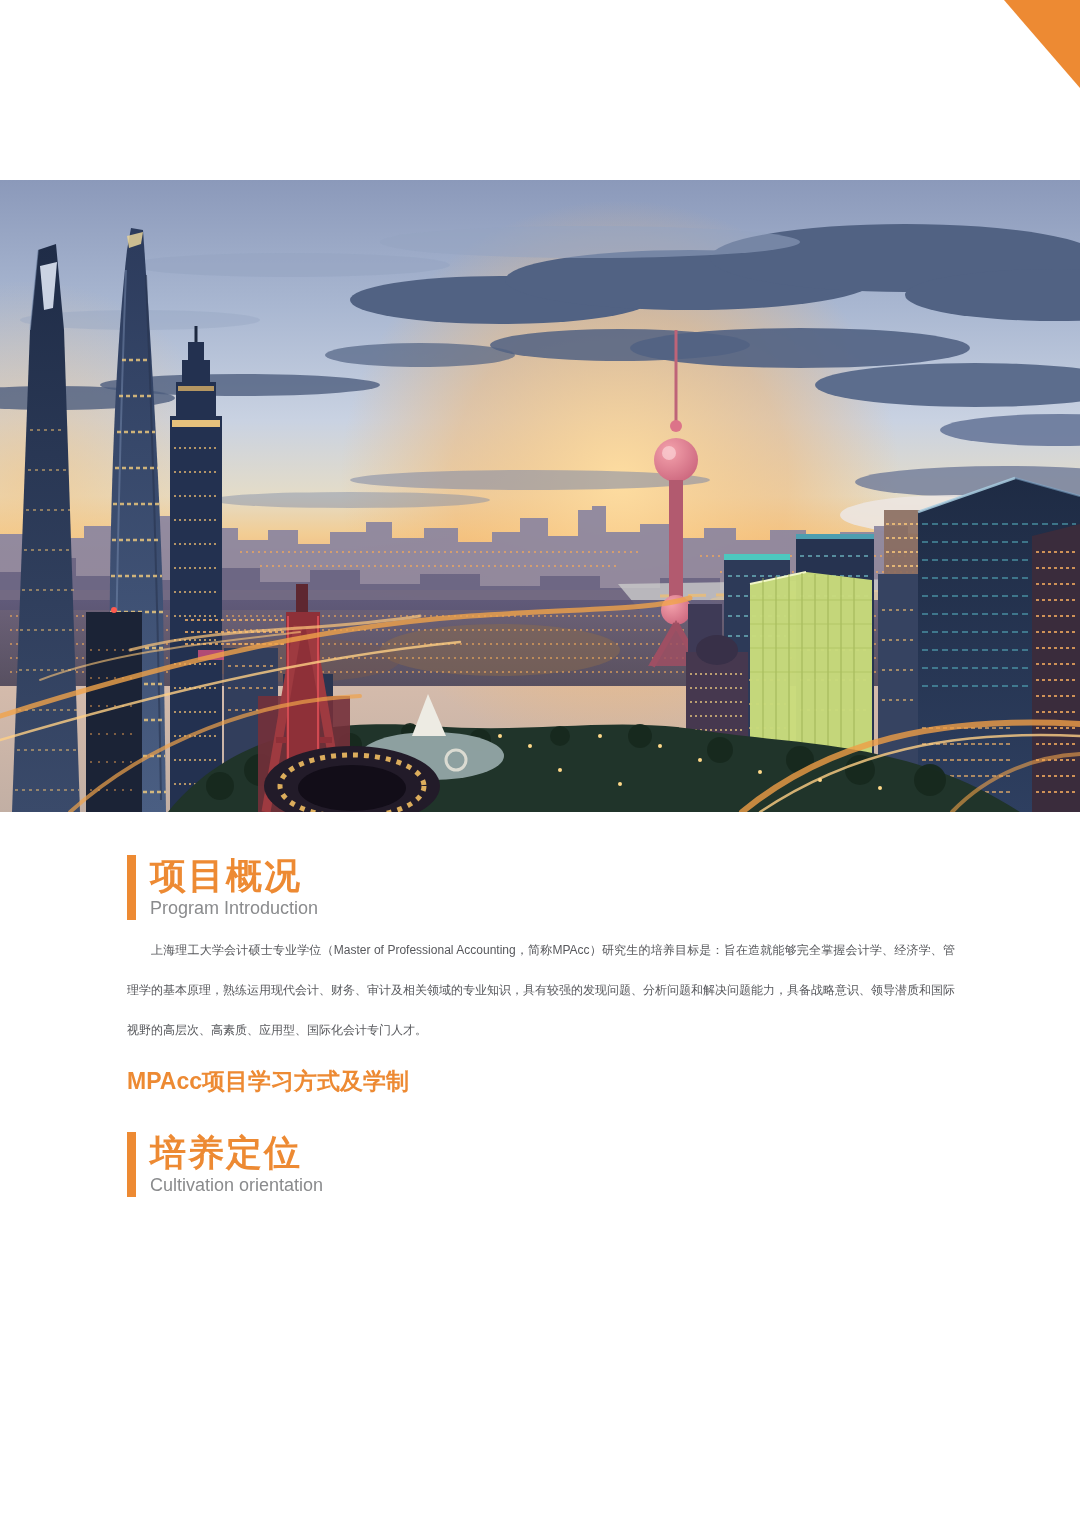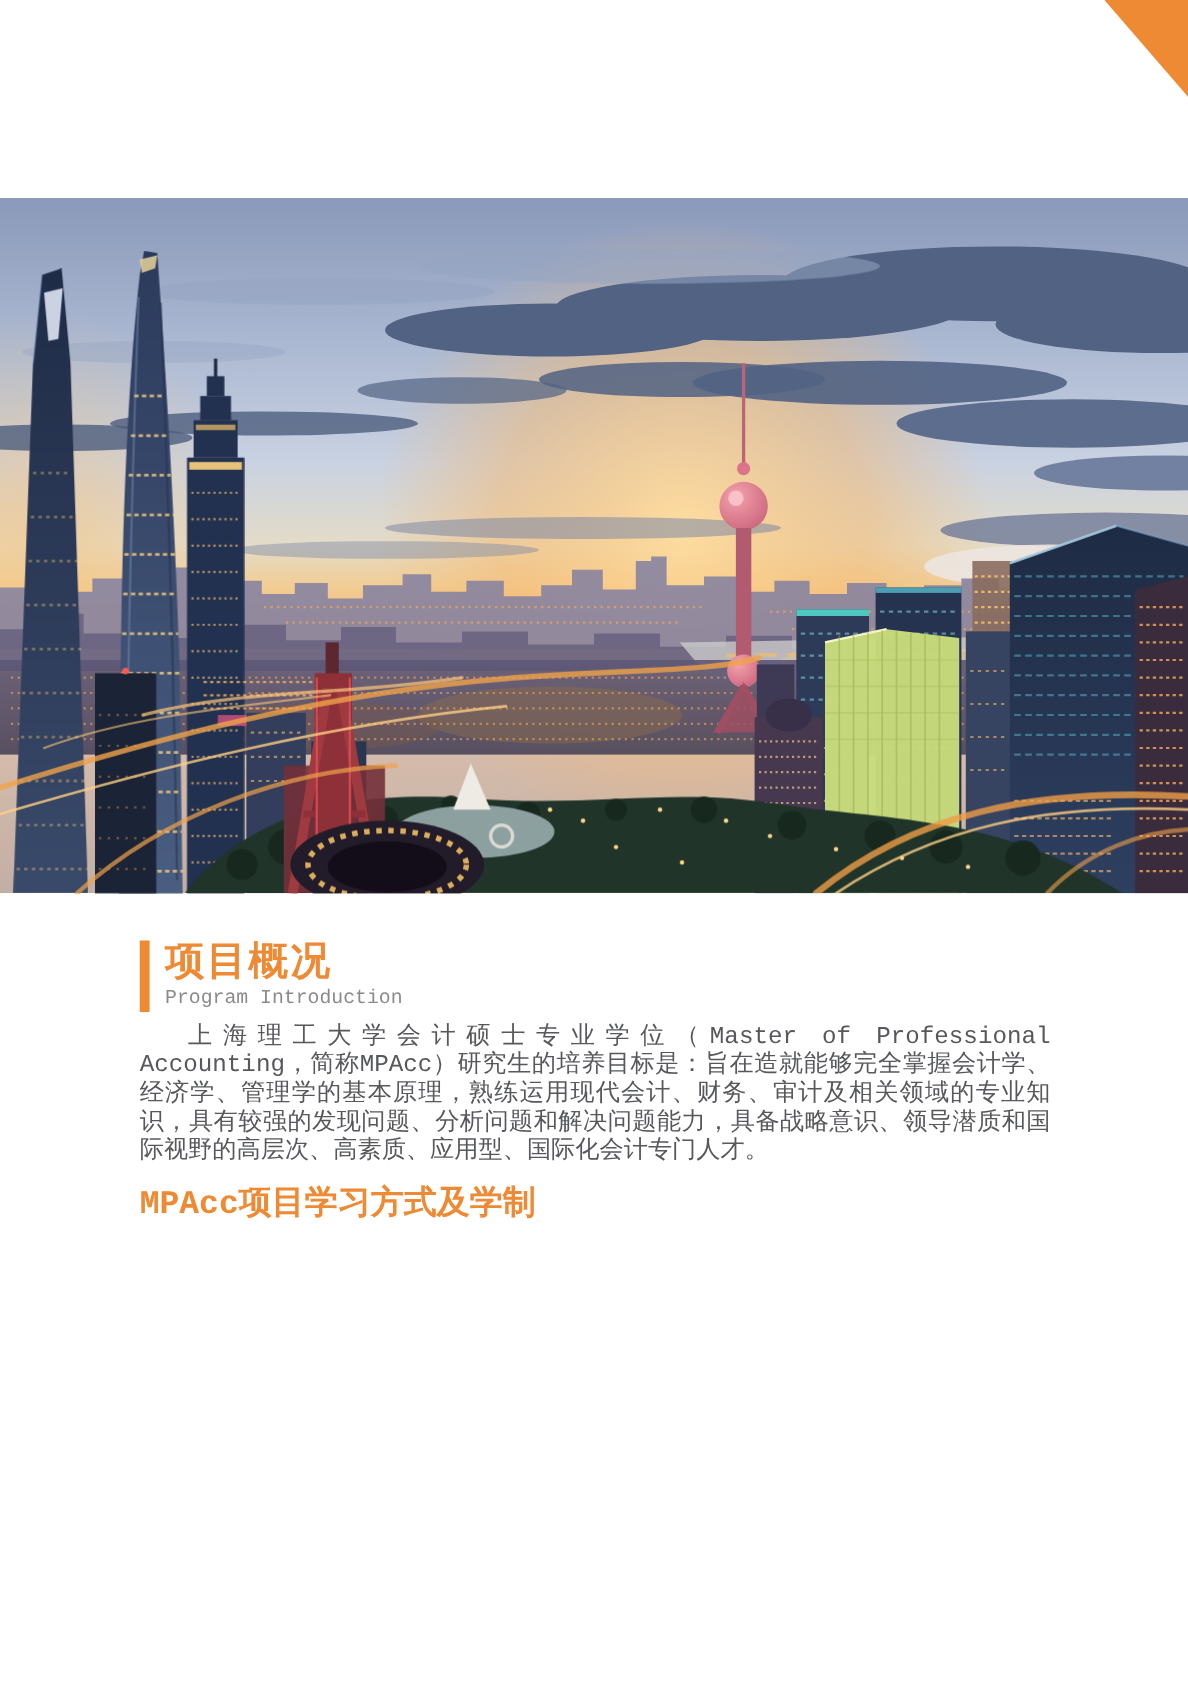--- a/index.html
+++ b/index.html
@@ -1,28 +1,28 @@
 <!DOCTYPE html>
 <html style="--accent: #ED8A33; --body: #57585C;"><head>
 <meta charset="utf-8">
 <style>
   :root{ --accent:#ED8A33; --body:#57585C; }
   html,body{margin:0;padding:0;background:#ffffff;}
   .page{position:relative;width:1080px;height:1534px;background:#ffffff;overflow:hidden;
-        font-family:Liberation Mono, monospace;}
+        font-family:Liberation Sans, sans-serif;}
   .corner-triangle{position:absolute;top:0;right:0;width:0;height:0;
         border-right:76px solid var(--accent);border-bottom:88px solid transparent;}
   .hero{position:absolute;top:180px;left:0;width:1080px;height:632px;margin:0;line-height:0;}
   .content{position:absolute;left:127px;top:855px;width:828px;}
   .sec-head{display:flex;align-items:stretch;margin:0 0 10px 0;}
   .bar{width:9px;background:var(--accent);margin-right:14px;flex:0 0 auto;}
   .title-zh{font-size:36px;font-weight:bold;color:var(--accent);line-height:1.15;margin:0;letter-spacing:2px;}
   .title-en{font-size:18px;color:#8A8B8D;line-height:1.2;margin-top:2px;}
-  .body-p{font-size:22px;color:var(--body);line-height:26px;text-align:justify;text-indent:2em;margin:0;}
-  .sub-head{font-size:30px;font-weight:bold;color:var(--accent);margin:18px 0 8px 0;line-height:1.2;}
+  .body-p{font-size:12px;color:var(--body);line-height:40px;text-align:justify;text-indent:2em;margin:0;}
+  .sub-head{font-size:23px;font-weight:bold;color:var(--accent);margin:18px 0 8px 0;line-height:1.2;}
   .section-2{margin-top:36px;}
 </style>
 </head>
 <body>
 
 <div class="page">
 
   <div class="corner-triangle"></div>
 
   <figure class="hero">
@@ -399,17 +399,21 @@
           <div class="title-en">Program Introduction</div>
         </div>
       </header>
       <p class="body-p">上海理工大学会计硕士专业学位（Master of Professional Accounting，简称MPAcc）研究生的培养目标是：旨在造就能够完全掌握会计学、经济学、管理学的基本原理，熟练运用现代会计、财务、审计及相关领域的专业知识，具有较强的发现问题、分析问题和解决问题能力，具备战略意识、领导潜质和国际视野的高层次、高素质、应用型、国际化会计专门人才。</p>
       <h3 class="sub-head">MPAcc项目学习方式及学制</h3>
     </section>
 
     <section class="section-2">
       <header class="sec-head">
         <div class="bar"></div>
+        <div>
+          <h1 class="title-zh">培养定位</h1>
+          <div class="title-en">Cultivation orientation</div>
+        </div>
       </header>
     </section>
 
   </main>
 </div>
 
 </body></html>

